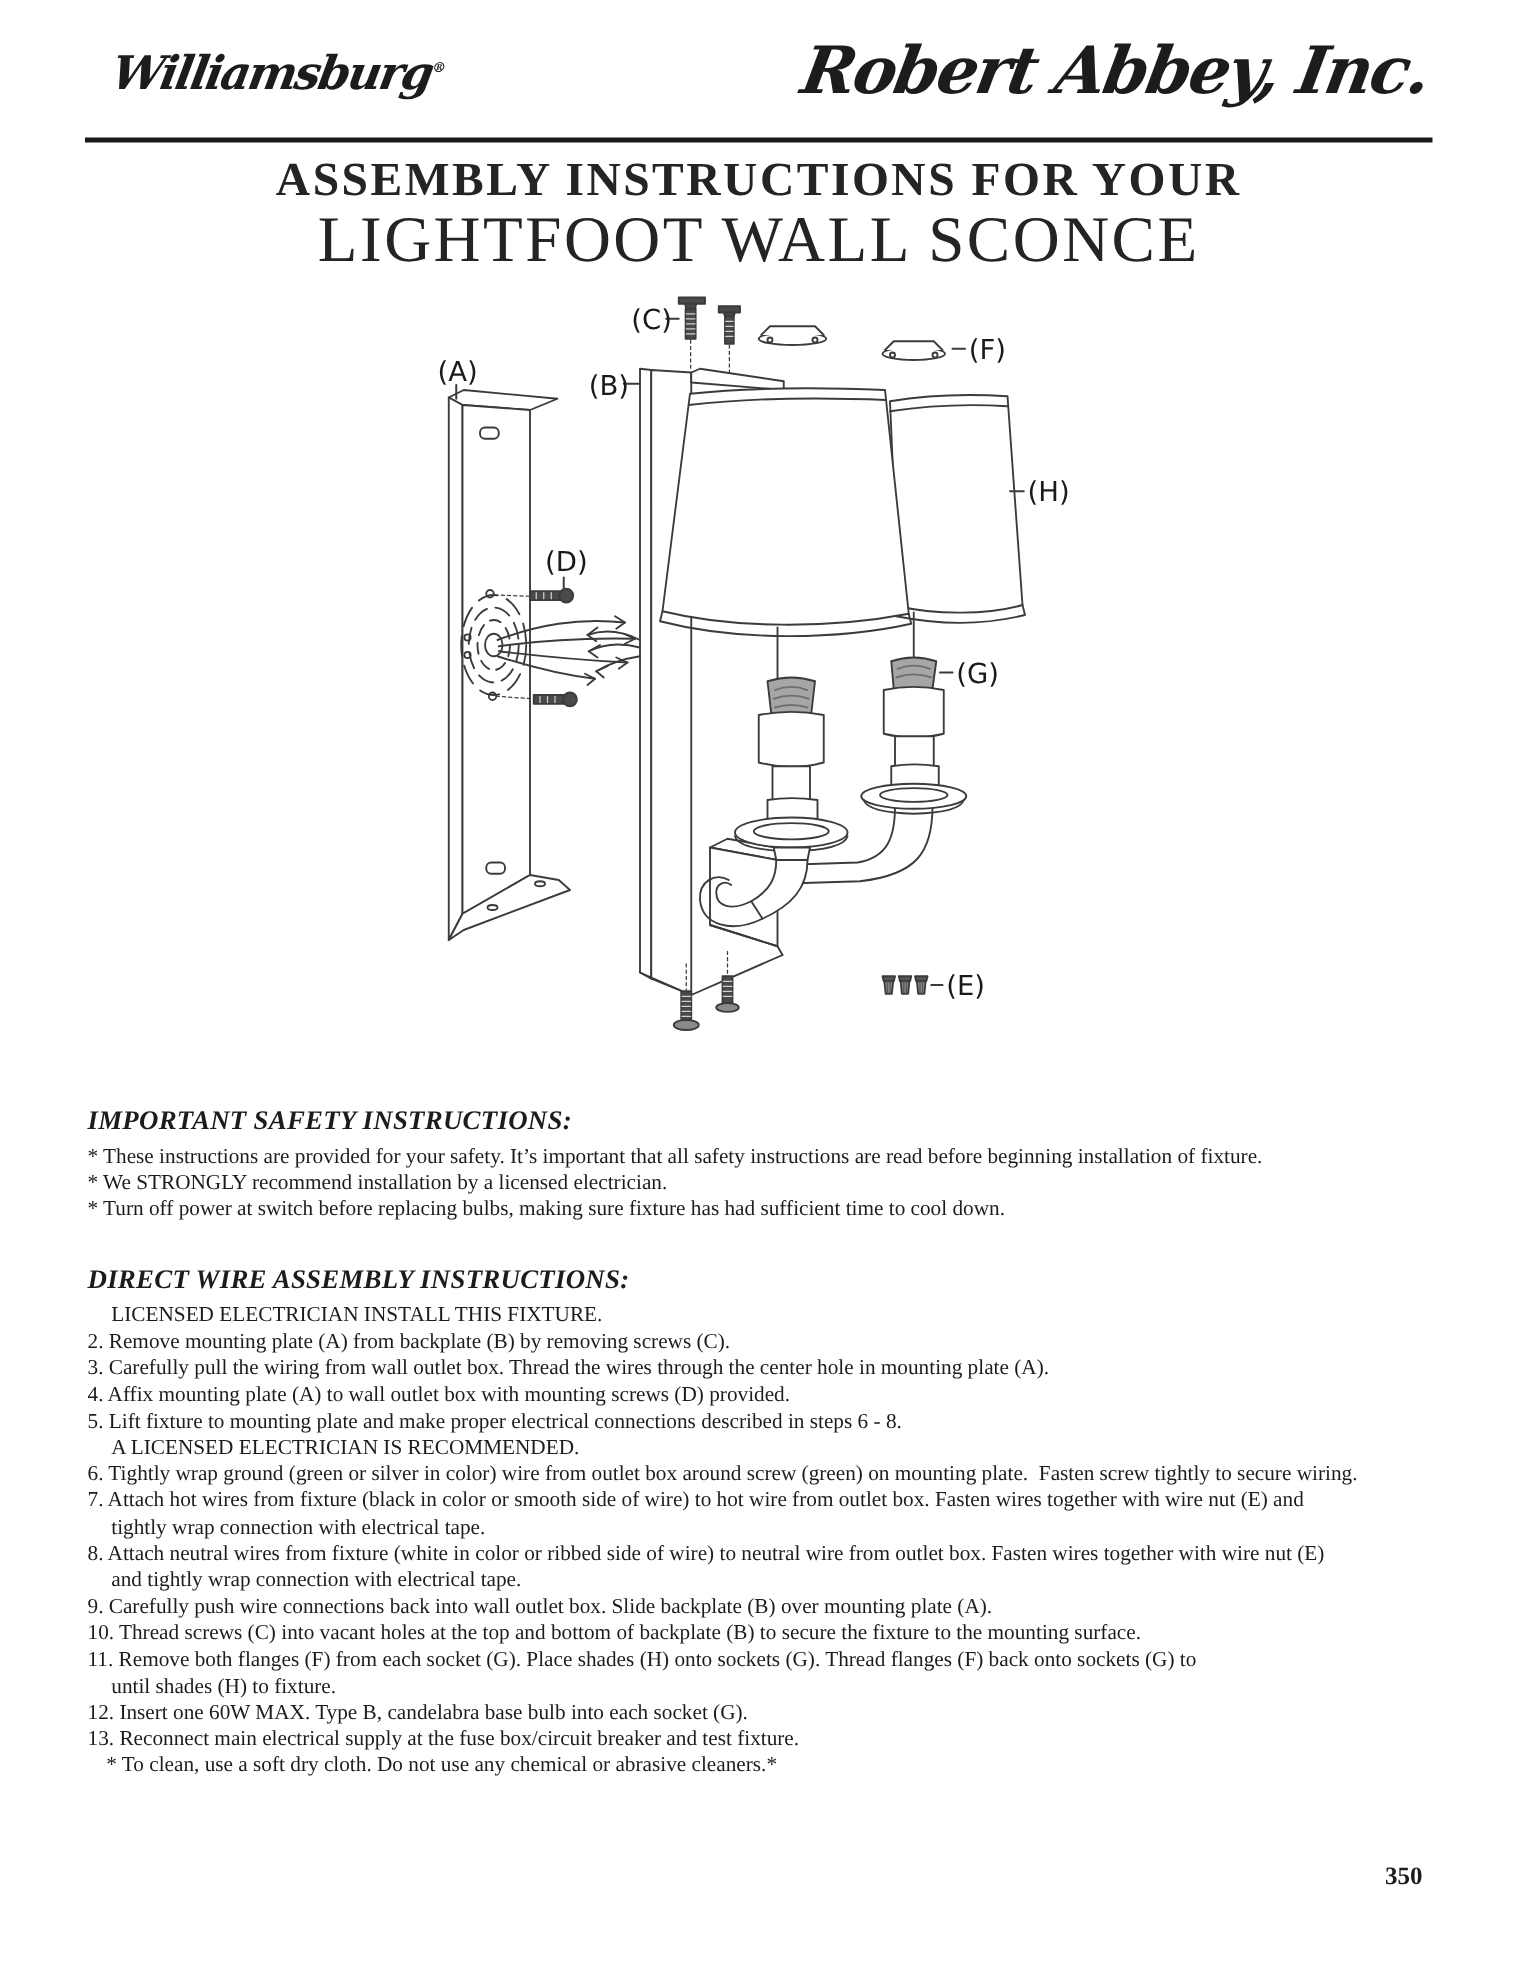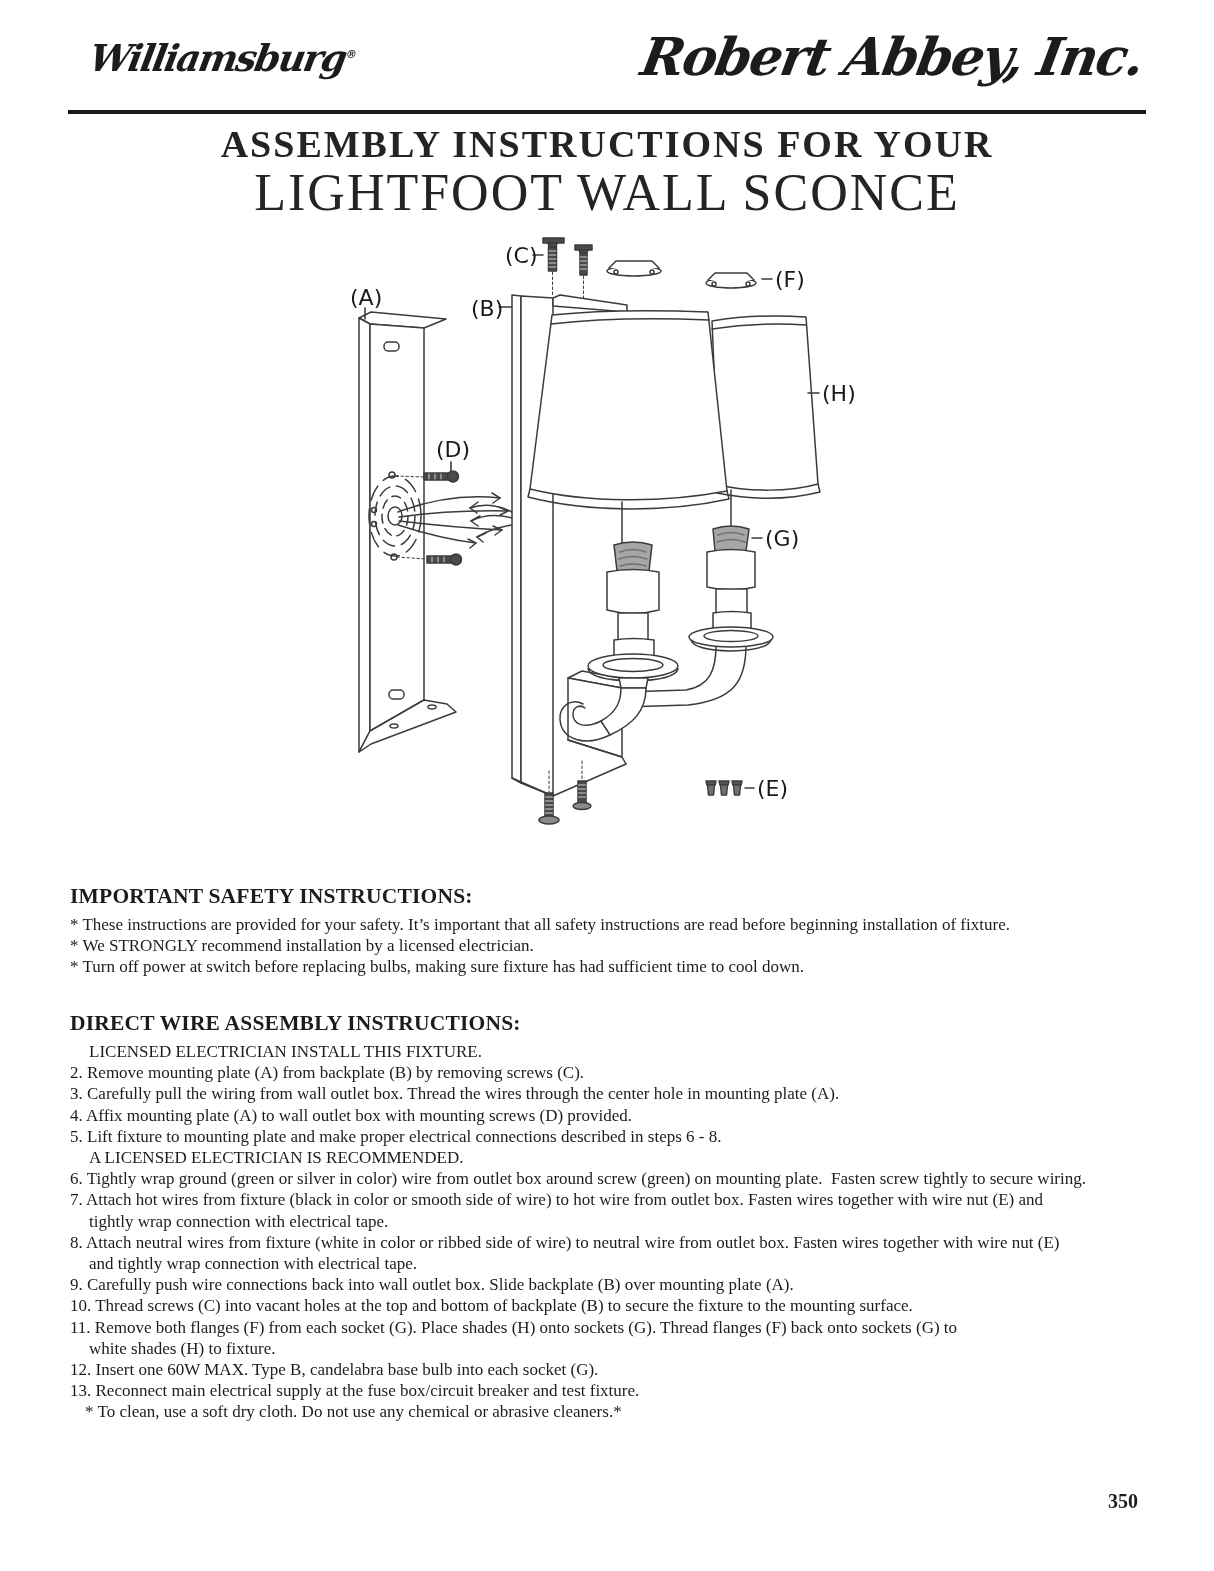--- a/index.html
+++ b/index.html
@@ -28,21 +28,21 @@
     position:absolute;left:0;top:163px;width:100%;text-align:center;
     font-size:52px;letter-spacing:2px;color:#242424;white-space:nowrap;
   }
   
   .diagram{position:absolute;left:0;top:228px;width:1214px;height:650px;}
   .lbl{font-family:"DejaVu Sans", sans-serif;font-size:22px;fill:#1a1a1a;}
   
   .safety{position:absolute;left:70px;top:884px;right:20px;}
   .assembly{position:absolute;left:70px;top:1011px;right:20px;}
   .safety h2,.assembly h2{
-    margin:0 0 5px 0;font-size:21.5px;font-weight:700;letter-spacing:.2px;white-space:nowrap;
+    margin:0 0 5px 0;font-size:21.5px;font-weight:700;letter-spacing:.2px;white-space:nowrap;font-style:italic;
   }
   .txt-line{font-size:17px;line-height:21.2px;white-space:pre;}
   .step .cont{padding-left:19px;}
   .footnote{font-size:17px;line-height:21.2px;padding-left:15px;white-space:pre;}
   .page-number{position:absolute;left:1108px;top:1490px;font-size:20px;font-weight:700;}
 </style>
 </head>
 <body>
 
 <div class="sheet">
@@ -271,21 +271,21 @@
           <div class="txt-line cont">and tightly wrap connection with electrical tape.</div>
         </div>
         <div class="step">
           <div class="txt-line">9. Carefully push wire connections back into wall outlet box. Slide backplate (B) over mounting plate (A).</div>
         </div>
         <div class="step">
           <div class="txt-line">10. Thread screws (C) into vacant holes at the top and bottom of backplate (B) to secure the fixture to the mounting surface.</div>
         </div>
         <div class="step">
           <div class="txt-line">11. Remove both flanges (F) from each socket (G). Place shades (H) onto sockets (G). Thread flanges (F) back onto sockets (G) to</div>
-          <div class="txt-line cont">white shades (H) to fixture.</div>
+          <div class="txt-line cont">until shades (H) to fixture.</div>
         </div>
         <div class="step">
           <div class="txt-line">12. Insert one 60W MAX. Type B, candelabra base bulb into each socket (G).</div>
         </div>
         <div class="step">
           <div class="txt-line">13. Reconnect main electrical supply at the fuse box/circuit breaker and test fixture.</div>
         </div>
       </div>
     <div class="footnote">* To clean, use a soft dry cloth. Do not use any chemical or abrasive cleaners.*</div>
   </section>

